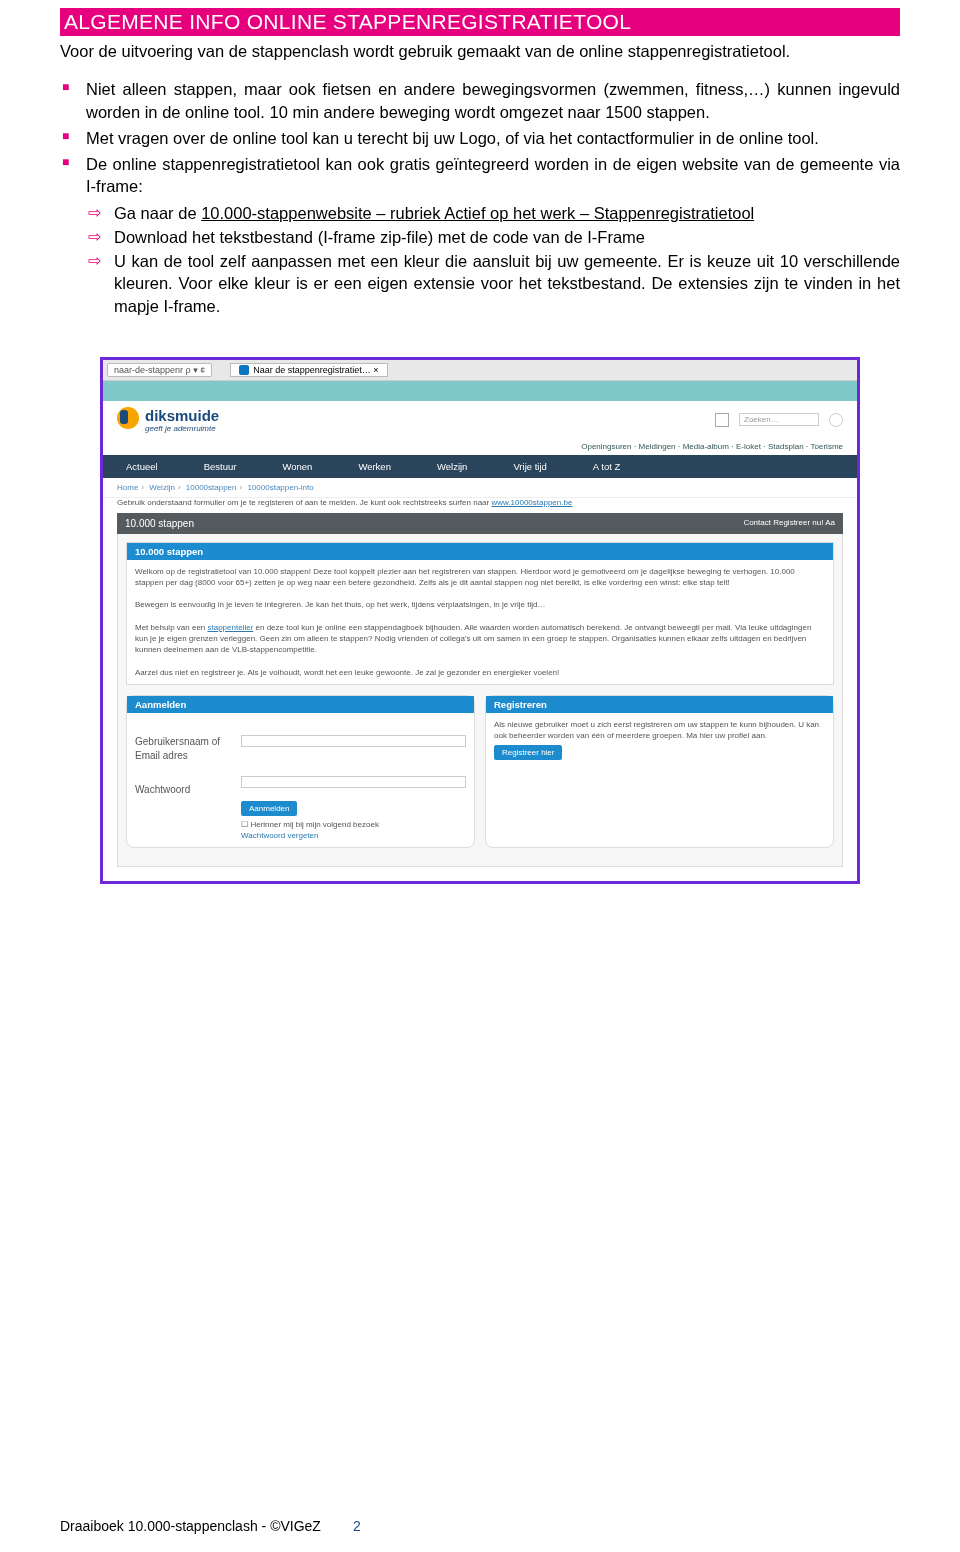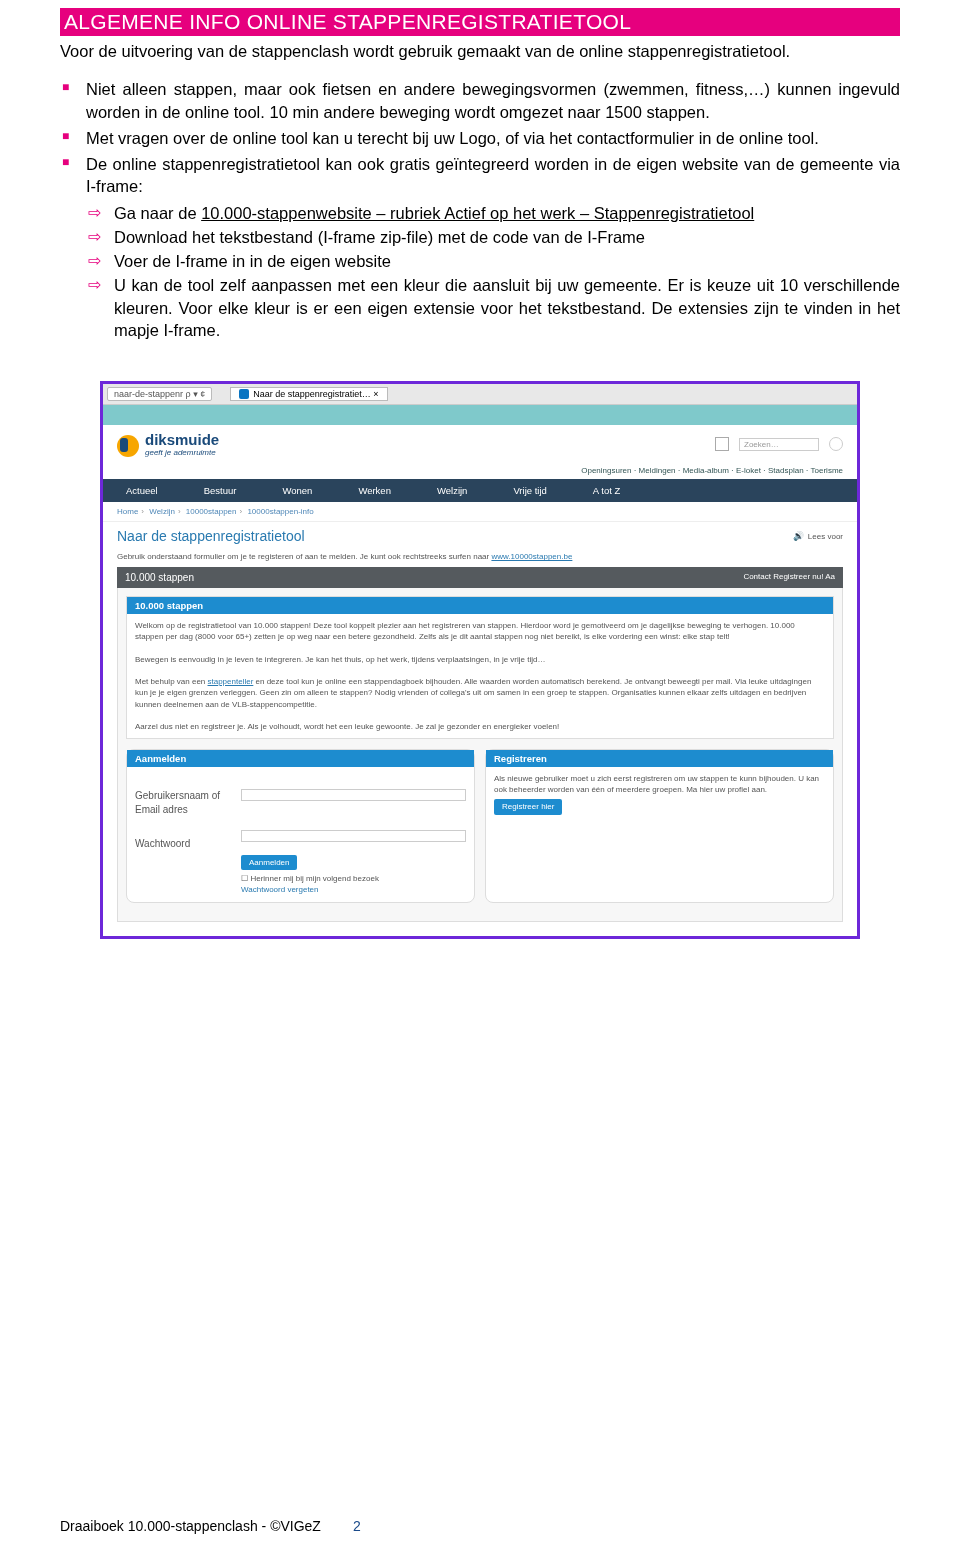--- a/index.html
+++ b/index.html
@@ -46,21 +46,21 @@
     background: #14b8a6;
     font-family: "Segoe UI", Tahoma, sans-serif;
     font-size: 9px;
   }
   .ie-bar { background: #e8e8e8; display: flex; align-items: center; padding: 3px 4px; border-bottom: 1px solid #ccc; }
   .ie-addr { background: #fff; border: 1px solid #bbb; padding: 1px 6px; font-size: 9px; color: #555; border-radius: 2px; }
   .ie-tab { background: #fff; border: 1px solid #bbb; padding: 1px 8px; font-size: 9px; margin-left: 18px; display: inline-flex; align-items: center; gap: 4px; }
   .ie-tab .favicon { width: 10px; height: 10px; background: #0a75c2; border-radius: 2px; }
   .site-top { background: #7fc9cb; height: 20px; }
   .site-header { background: #fff; display: flex; align-items: center; justify-content: space-between; padding: 6px 14px; }
-  .logo { display: flex; align-items: flex-end; gap: 6px; }
+  .logo { display: flex; align-items: flex-start; gap: 6px; }
   .logo-mark { width: 22px; height: 22px; background: #f7a600; border-radius: 50%; position: relative; }
   .logo-mark::before { content:""; position:absolute; left:3px; top:3px; width:8px; height:14px; background:#1a4a7a; border-radius:3px; }
   .logo-text { font-weight: bold; color: #1a4a7a; font-size: 15px; }
   .logo-sub { font-style: italic; color: #1a4a7a; font-size: 8px; display:block; }
   .header-right { display:flex; align-items:center; gap:10px; }
   .home-icon { width: 14px; height: 14px; border: 1px solid #aaa; position: relative; }
   .search-box { border: 1px solid #ccc; padding: 1px 4px; width: 80px; color:#999; font-size:8px; background:#fff;}
   .searchbtn{width:14px;height:14px;border:1px solid #ccc;border-radius:50%;position:relative;}
   .toplinks { font-size: 8px; color:#355; }
   .nav { background: #2a445c; display: flex; }
@@ -102,21 +102,20 @@
 <ul class="bullet-1">
   <li>Niet alleen stappen, maar ook fietsen en andere bewegingsvormen (zwemmen, fitness,…) kunnen ingevuld worden in de online tool. 10 min andere beweging wordt omgezet naar 1500 stappen.</li>
   <li>Met vragen over de online tool kan u terecht bij uw Logo, of via het contactformulier in de online tool.</li>
   <li>
     <span>De online stappenregistratietool kan ook gratis geïntegreerd worden in de eigen website van de gemeente via I-frame:</span>
     <ul class="bullet-2">
       <li>
         <span>Ga naar de </span><span class="underline">10.000-stappenwebsite – rubriek Actief op het werk – Stappenregistratietool</span>
       </li>
       <li>Download het tekstbestand (I-frame zip-file) met de code van de I-Frame</li>
-      <li>Voer de I-frame in in de eigen website</li>
       <li>U kan de tool zelf aanpassen met een kleur die aansluit bij uw gemeente. Er is keuze uit 10 verschillende kleuren. Voor elke kleur is er een eigen extensie voor het tekstbestand. De extensies zijn te vinden in het mapje I-frame.</li>
     </ul>
   </li>
 </ul>
 
 <div class="screenshot">
   <div class="ie-bar">
     <span class="ie-addr">naar-de-stappenr  ρ ▾ ¢</span>
     <span class="ie-tab">
       <span class="favicon"></span>
@@ -148,24 +147,20 @@
     <span>Werken</span>
     <span>Welzijn</span>
     <span>Vrije tijd</span>
     <span>A tot Z</span>
   </div>
   <div class="breadcrumb">
     <span>Home</span><span class="sep">›</span>
     <span>Welzijn</span><span class="sep">›</span>
     <span>10000stappen</span><span class="sep">›</span>
     <span>10000stappen-info</span>
-  </div>
-  <div class="page-title-row">
-    <div class="page-title">Naar de stappenregistratietool</div>
-    <div class="lees">Lees voor</div>
   </div>
   <div class="subtext">
     <span>Gebruik onderstaand formulier om je te registeren of aan te melden. Je kunt ook rechtstreeks surfen naar </span><a>www.10000stappen.be</a>
   </div>
   <div class="tool-wrap">
     <div class="tool-bar">
       <span>10.000 stappen</span>
       <span class="right">Contact  Registreer nu!  Aa</span>
     </div>
     <div class="tool-body">

